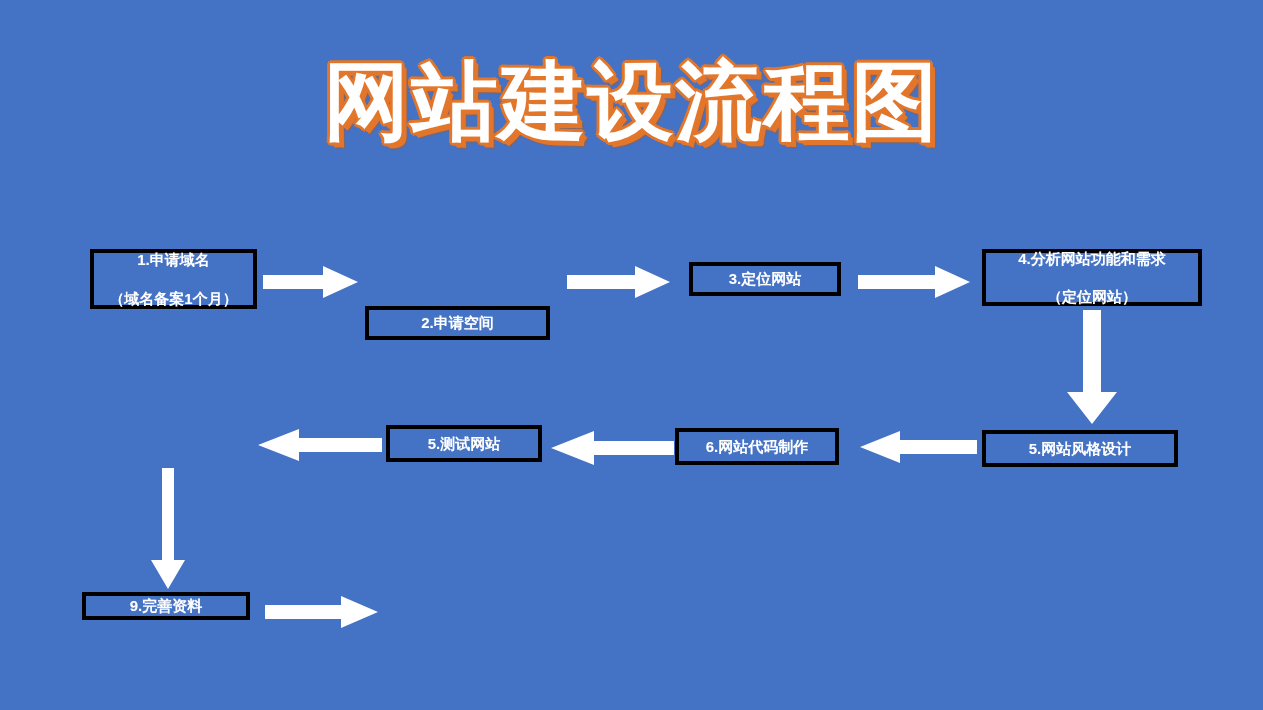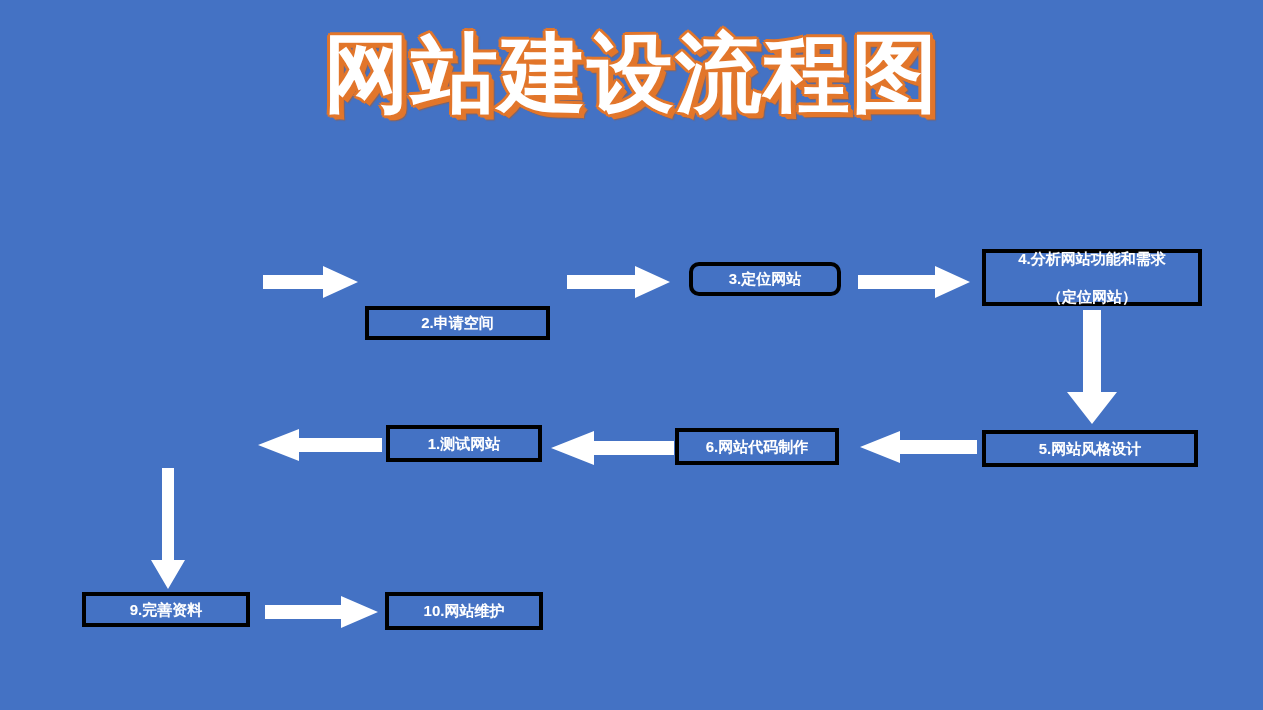--- a/index.html
+++ b/index.html
@@ -19,21 +19,21 @@
     left: 0; top: 0;
     width: 1263px;
     height: 710px;
     background: #4472C4;
   }
 
   
   .title {
     position: absolute;
     left: 0;
-    top: 28px;
+    top: 56px;
     width: 1263px;
     text-align: center;
     font-family: "DejaVu Serif", "Liberation Serif", serif;
     font-size: 86px;
     font-weight: 700;
     line-height: 1.05;
     letter-spacing: 2px;
     color: #FFFFFF;
     white-space: nowrap;
     -webkit-text-stroke: 0px transparent;
@@ -75,38 +75,44 @@
   .arrow { position: absolute; }
   .arrow svg { display: block; }
 </style>
 </head>
 <body>
 
 <div id="canvas">
 
   <div class="title">网站建设流程图</div>
 
+  <div class="node" style="left:90px; top:249px; width:167px; height:60px; font-size:15px;">
+    <span>
+      <span class="line">1.申请域名</span>
+      <span class="line">（域名备案1个月）</span>
+    </span>
+  </div>
 
   <div class="arrow" style="left:263px; top:265px;">
     <svg width="95" height="34" viewBox="0 0 95 34" aria-hidden="true">
       <polygon points="0,10 60,10 60,1 95,17 60,33 60,24 0,24" fill="#FFFFFF"></polygon>
     </svg>
   </div>
 
   <div class="node" style="left:365px; top:262px; width:185px; height:34px;margin-top:44px;">
     <span>2.申请空间</span>
   </div>
 
   <div class="arrow" style="left:567px; top:265px;">
     <svg width="103" height="34" viewBox="0 0 103 34" aria-hidden="true">
       <polygon points="0,10 68,10 68,1 103,17 68,33 68,24 0,24" fill="#FFFFFF"></polygon>
     </svg>
   </div>
 
-  <div class="node" style="left:689px; top:262px; width:152px; height:34px;border-radius:10px;">
+  <div class="node" style="left:689px; top:262px; width:152px; height:34px;">
     <span>3.定位网站</span>
   </div>
 
   <div class="arrow" style="left:858px; top:265px;">
     <svg width="112" height="34" viewBox="0 0 112 34" aria-hidden="true">
       <polygon points="0,10 77,10 77,1 112,17 77,33 77,24 0,24" fill="#FFFFFF"></polygon>
     </svg>
   </div>
 
   <div class="node" style="left:982px; top:249px; width:220px; height:57px;">
@@ -123,56 +129,53 @@
   </div>
 
 
   <div class="arrow" style="left:258px; top:428px;">
     <svg width="124" height="34" viewBox="0 0 124 34" aria-hidden="true">
       <polygon points="124,10 41,10 41,1 0,17 41,33 41,24 124,24" fill="#FFFFFF"></polygon>
     </svg>
   </div>
 
   <div class="node" style="left:386px; top:425px; width:156px; height:37px;">
-    <span>1.测试网站</span>
+    <span>5.测试网站</span>
   </div>
 
   <div class="arrow" style="left:551px; top:430px;">
     <svg width="123" height="36" viewBox="0 0 123 36" aria-hidden="true">
       <polygon points="123,11 43,11 43,1 0,18 43,35 43,25 123,25" fill="#FFFFFF"></polygon>
     </svg>
   </div>
 
   <div class="node" style="left:675px; top:428px; width:164px; height:37px;">
     <span>6.网站代码制作</span>
   </div>
 
   <div class="arrow" style="left:860px; top:430px;">
     <svg width="117" height="34" viewBox="0 0 117 34" aria-hidden="true">
       <polygon points="117,10 40,10 40,1 0,17 40,33 40,24 117,24" fill="#FFFFFF"></polygon>
     </svg>
   </div>
 
-  <div class="node" style="left:982px; top:430px; width:216px; height:37px;">
+  <div class="node" style="left:982px; top:430px; width:196px; height:37px;">
     <span>5.网站风格设计</span>
   </div>
 
   <div class="arrow" style="left:150px; top:468px;">
     <svg width="36" height="122" viewBox="0 0 36 122" aria-hidden="true">
       <polygon points="12,0 24,0 24,92 35,92 18,121 1,92 12,92" fill="#FFFFFF"></polygon>
     </svg>
   </div>
 
-  <div class="node" style="left:82px; top:592px; width:168px; height:35px;">
+  <div class="node" style="left:82px; top:592px; width:168px; height:28px;">
     <span>9.完善资料</span>
   </div>
 
   <div class="arrow" style="left:265px; top:596px;">
     <svg width="113" height="32" viewBox="0 0 113 32" aria-hidden="true">
       <polygon points="0,9 76,9 76,0 113,16 76,32 76,23 0,23" fill="#FFFFFF"></polygon>
     </svg>
   </div>
 
-  <div class="node" style="left:385px; top:592px; width:158px; height:38px;">
-    <span>10.网站维护</span>
-  </div>
 
 </div>
 
 </body></html>

